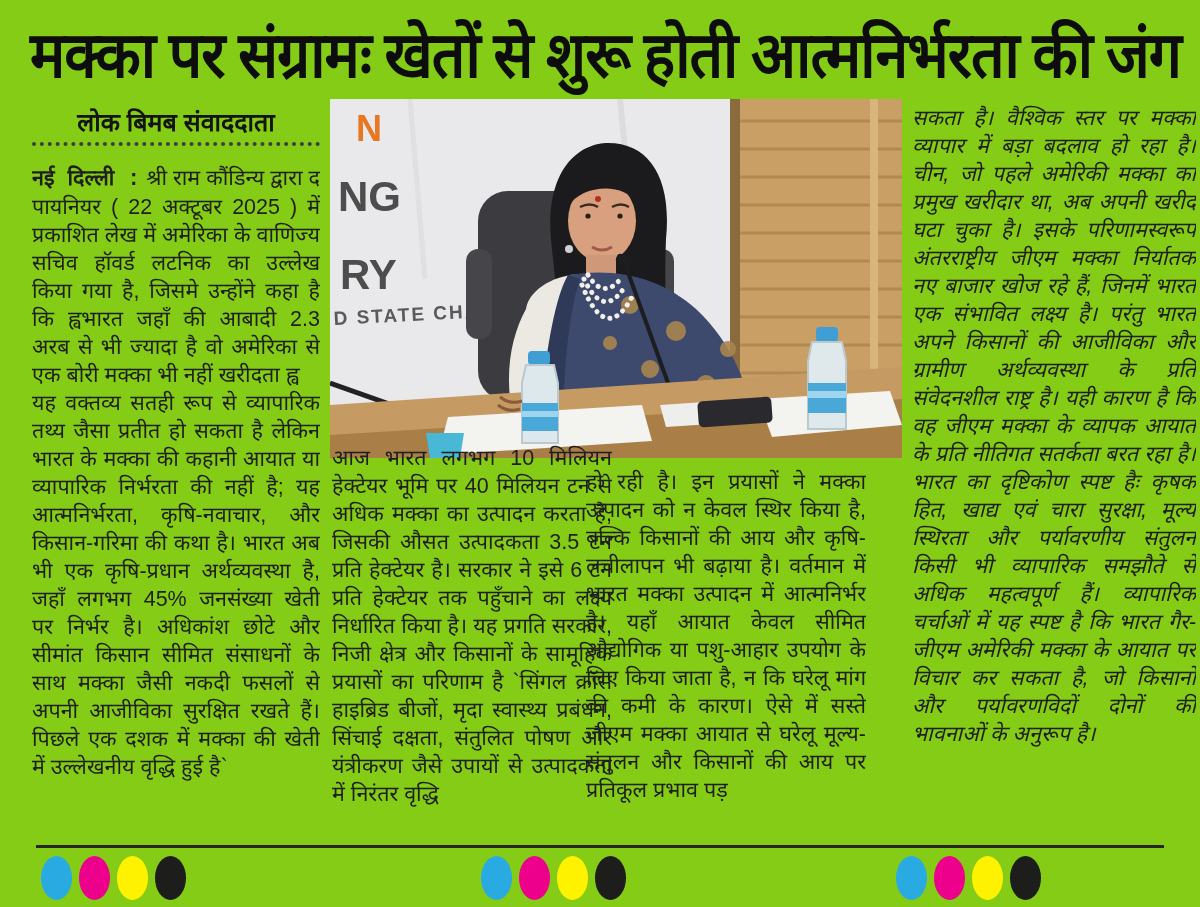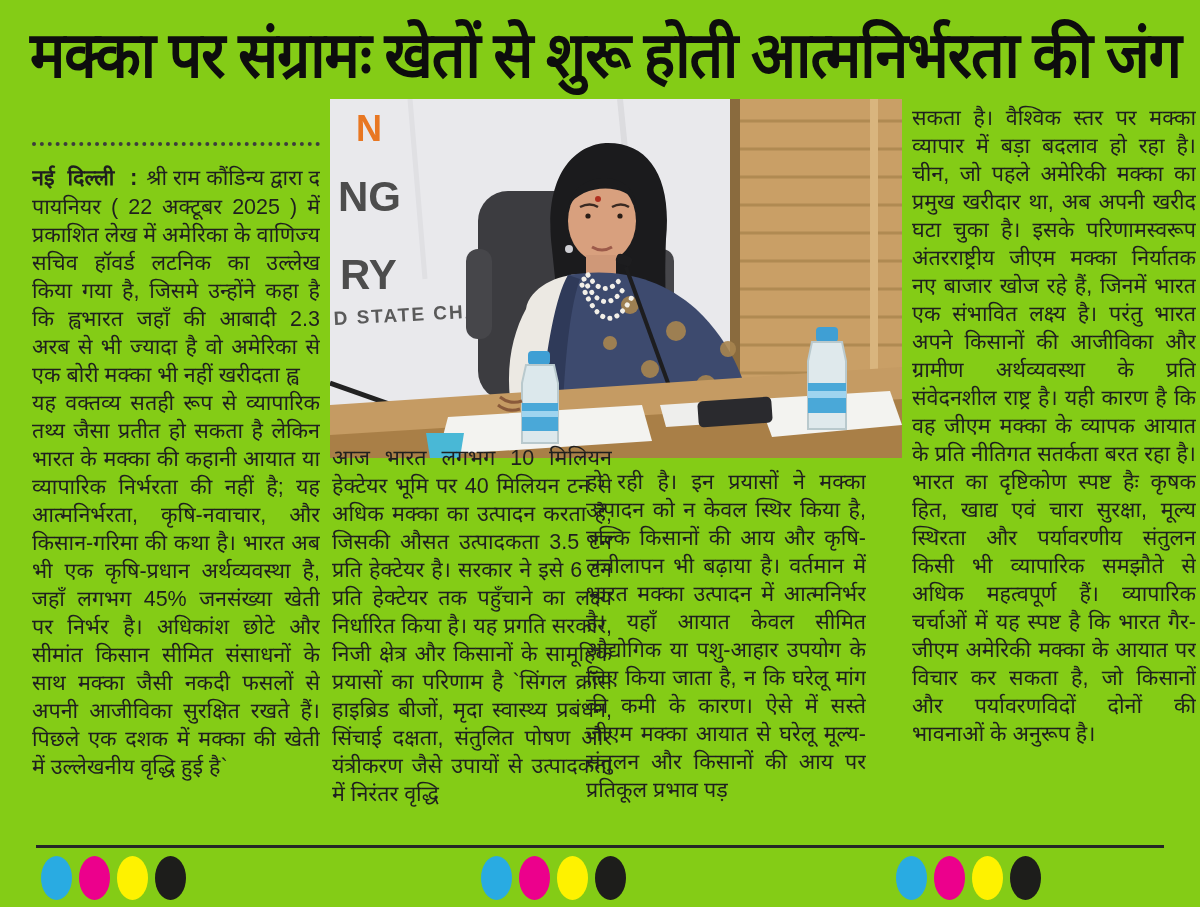--- a/index.html
+++ b/index.html
@@ -23,21 +23,21 @@
     border-bottom:4px dotted #3d3d3d;
   }
   .col{
     position:absolute;font-size:21.5px;line-height:28px;text-align:justify;
     color:#1f1f1f;overflow:hidden;
   }
   .col p{margin:0;padding:0;}
   #col1{left:32px;top:164px;width:288px;height:678px;}
   #col2{left:332px;top:444px;width:280px;height:374px;}
   #col3{left:586px;top:468px;width:280px;height:374px;}
-  #col4{left:912px;top:104px;width:284px;height:738px;}
+  #col4{left:912px;top:104px;width:284px;height:738px;font-style:italic;}
   b.lead{font-weight:bold;font-family:Liberation Mono, monospace;}
   .photo{
     position:absolute;left:330px;top:99px;width:572px;height:359px;
     background:#e9e9ec;overflow:hidden;
   }
   .photo svg{display:block;}
   .bottom-rule{
     position:absolute;left:36px;top:845px;width:1128px;height:3px;background:#262626;
   }
   .regmarks{position:absolute;top:856px;height:44px;display:flex;gap:7px;}
@@ -46,20 +46,21 @@
   #marks-right{left:896px;}
   .dot{display:inline-block;width:31px;height:44px;border-radius:50%;}
 </style>
 </head>
 <body>
 
 <div class="page">
 
   <div class="headline">मक्का पर संग्रामः खेतों से शुरू होती आत्मनिर्भरता की जंग</div>
 
+  <div class="byline">लोक बिमब संवाददाता</div>
   <div class="byline-rule"></div>
 
   <div class="col" id="col1">
     <p><b class="lead">नई दिल्ली :</b><span> श्री राम कौंडिन्य द्वारा द पायनियर ( 22 अक्टूबर 2025 ) में प्रकाशित लेख  में अमेरिका के वाणिज्य सचिव हॉवर्ड लटनिक का उल्लेख किया गया है, जिसमे उन्होंने कहा है कि ह्वभारत जहाँ की आबादी 2.3 अरब से भी ज्यादा है वो अमेरिका से एक बोरी मक्का भी नहीं खरीदता ह्व</span></p>
     <p>यह वक्तव्य सतही रूप से व्यापारिक तथ्य जैसा प्रतीत हो सकता है लेकिन भारत के मक्का की कहानी आयात या व्यापारिक निर्भरता की नहीं है; यह आत्मनिर्भरता, कृषि-नवाचार, और किसान-गरिमा की कथा है। भारत अब भी एक कृषि-प्रधान अर्थव्यवस्था है, जहाँ लगभग 45% जनसंख्या खेती पर निर्भर है। अधिकांश छोटे और सीमांत किसान सीमित संसाधनों के साथ मक्का जैसी नकदी फसलों से अपनी आजीविका सुरक्षित रखते हैं। पिछले एक दशक में मक्का की खेती में उल्लेखनीय वृद्धि हुई है`</p>
   </div>
 
   <div class="photo">
     <svg width="572" height="359" viewBox="0 0 572 359" xmlns="http://www.w3.org/2000/svg">
 

